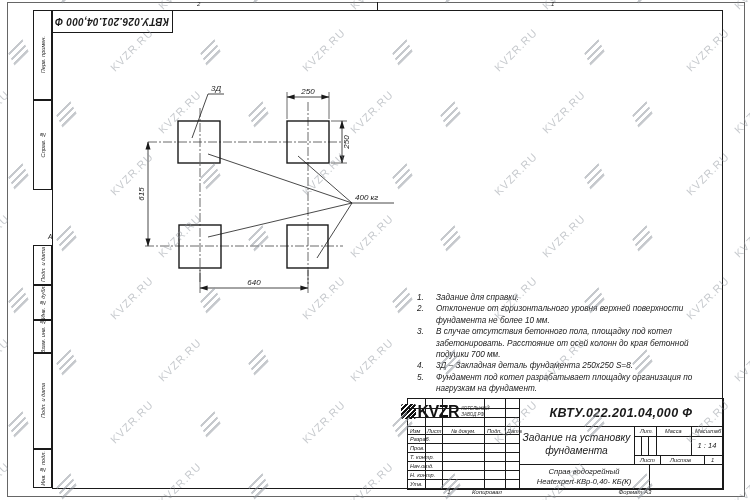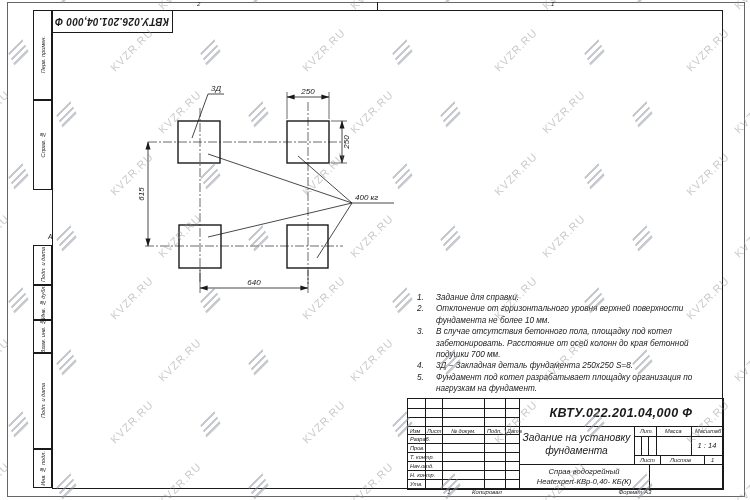--- a/index.html
+++ b/index.html
@@ -223,20 +223,28 @@
 
     <div class="tb-sheets tb-label" style="left:232px;top:58px;">Лист</div>
     <div class="tb-sheets tb-label" style="left:262px;top:58px;">Листов</div>
     <div class="tb-sheets tb-label" style="left:303px;top:58px;">1</div>
 
     <div class="cell tb-product">
       <div>Справ водогрейный</div>
       <div>Heatexpert-КВр-0,40- КБ(К)</div>
     </div>
 
+    <div class="logo-cell">
+      <div class="logo-chip"></div>
+      <div class="logo-word">KVZR</div>
+      <div class="logo-sub">
+        <span>КОТЕЛЬНЫЙ</span>
+        <span>ЗАВОД РФ</span>
+      </div>
+    </div>
   </div>
 
   <div class="footer-txt" style="left:444px;top:489px;width:10px;">1</div>
   <div class="footer-txt" style="left:465px;top:489px;width:44px;">Копировал</div>
   <div class="footer-txt" style="left:612px;top:489px;width:46px;">Формат А3</div>
 
   <div class="wm-layer" id="watermarks">
       <div class="wm-text" style="left: -40px; top: -18px;">KVZR.RU</div>
       <div class="wm-logo" style="left: 56px; top: -18px;"></div>
       <div class="wm-text" style="left: 152px; top: -18px;">KVZR.RU</div>

